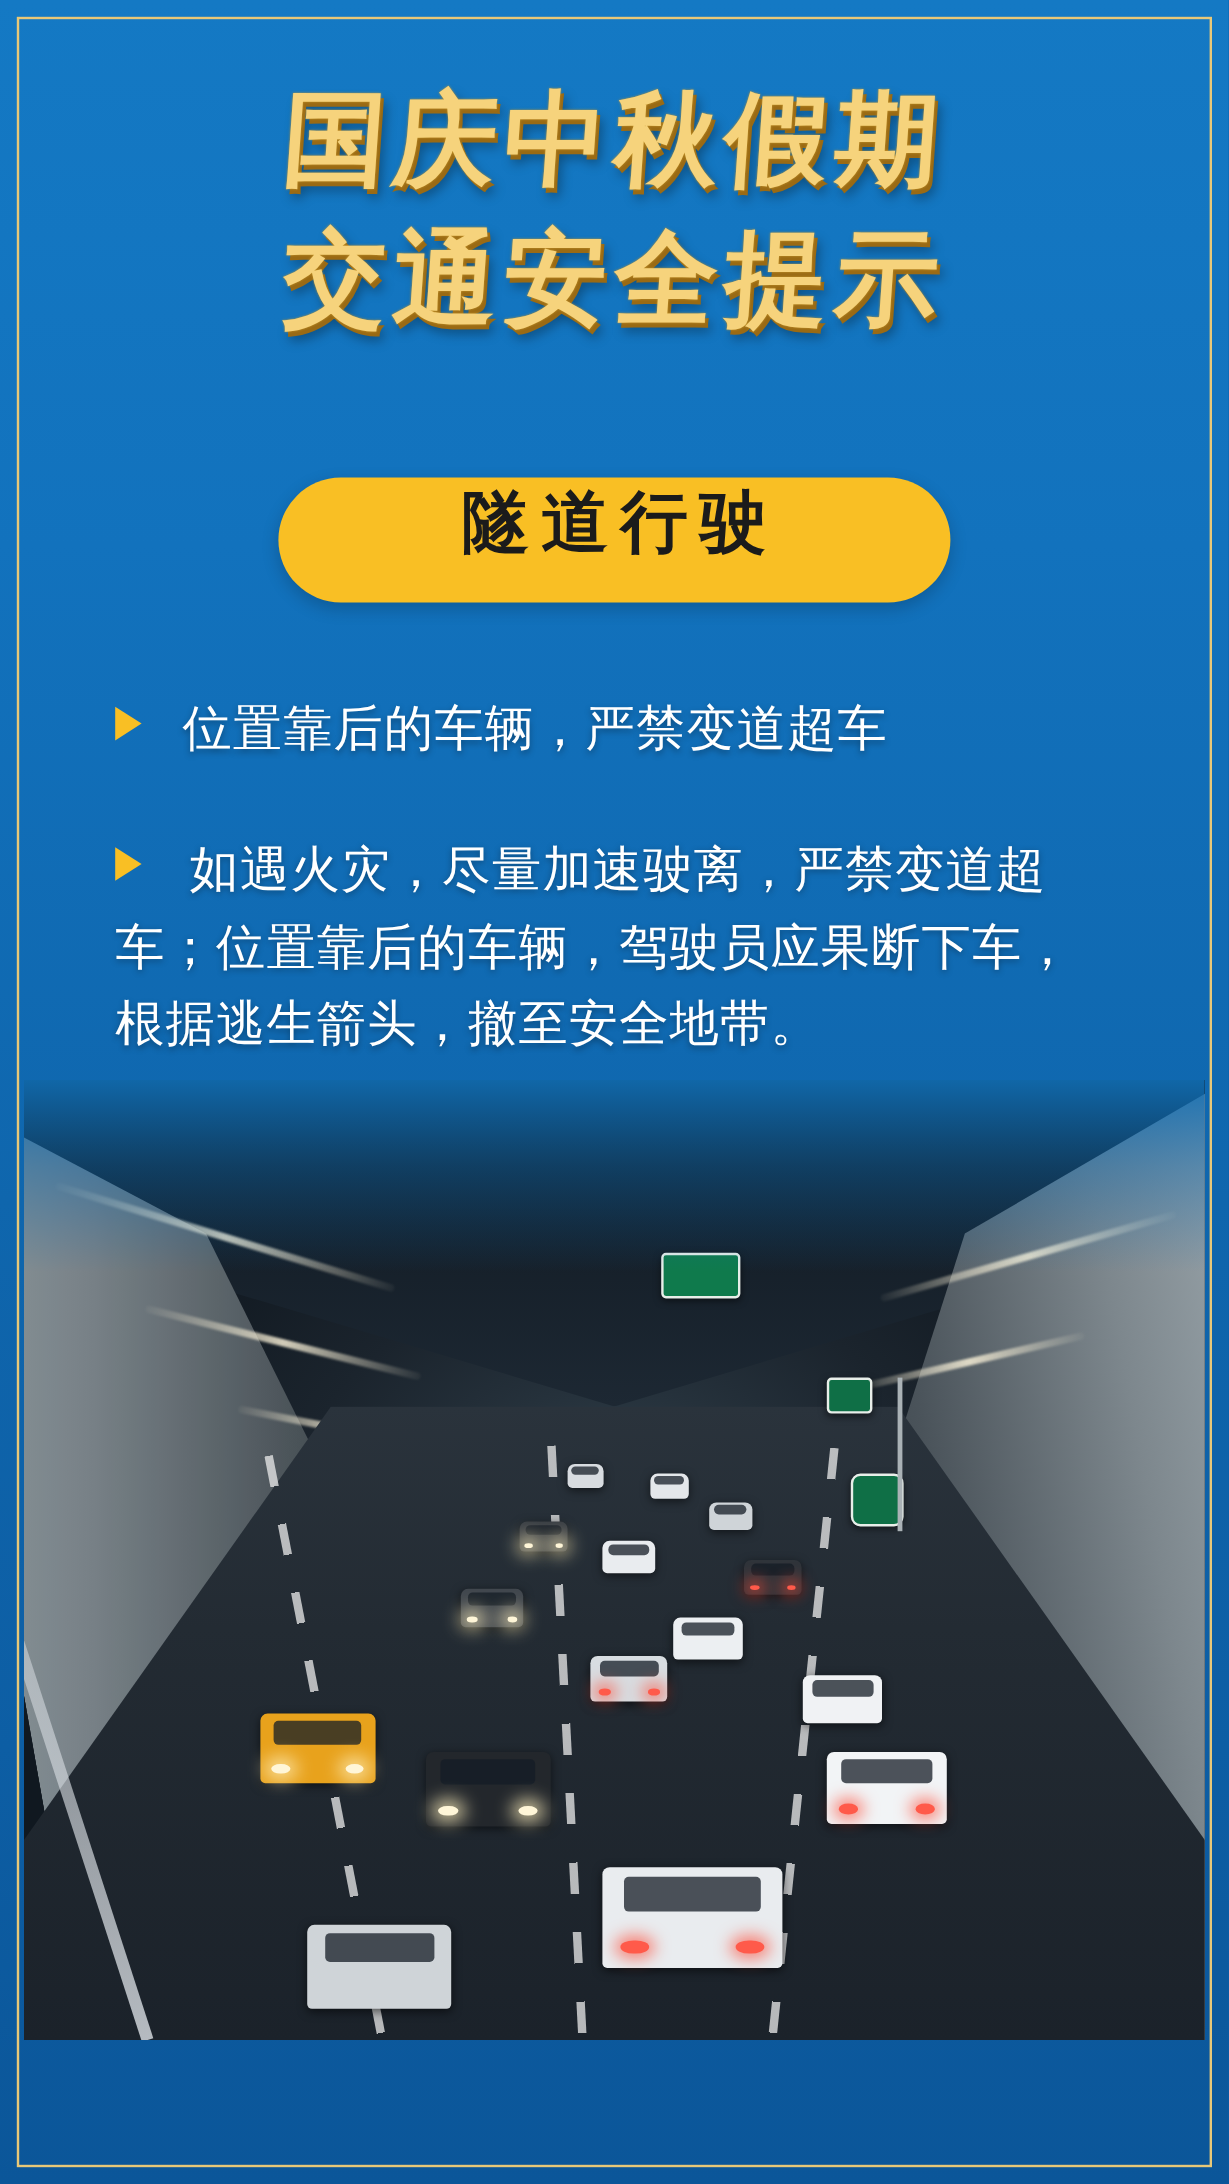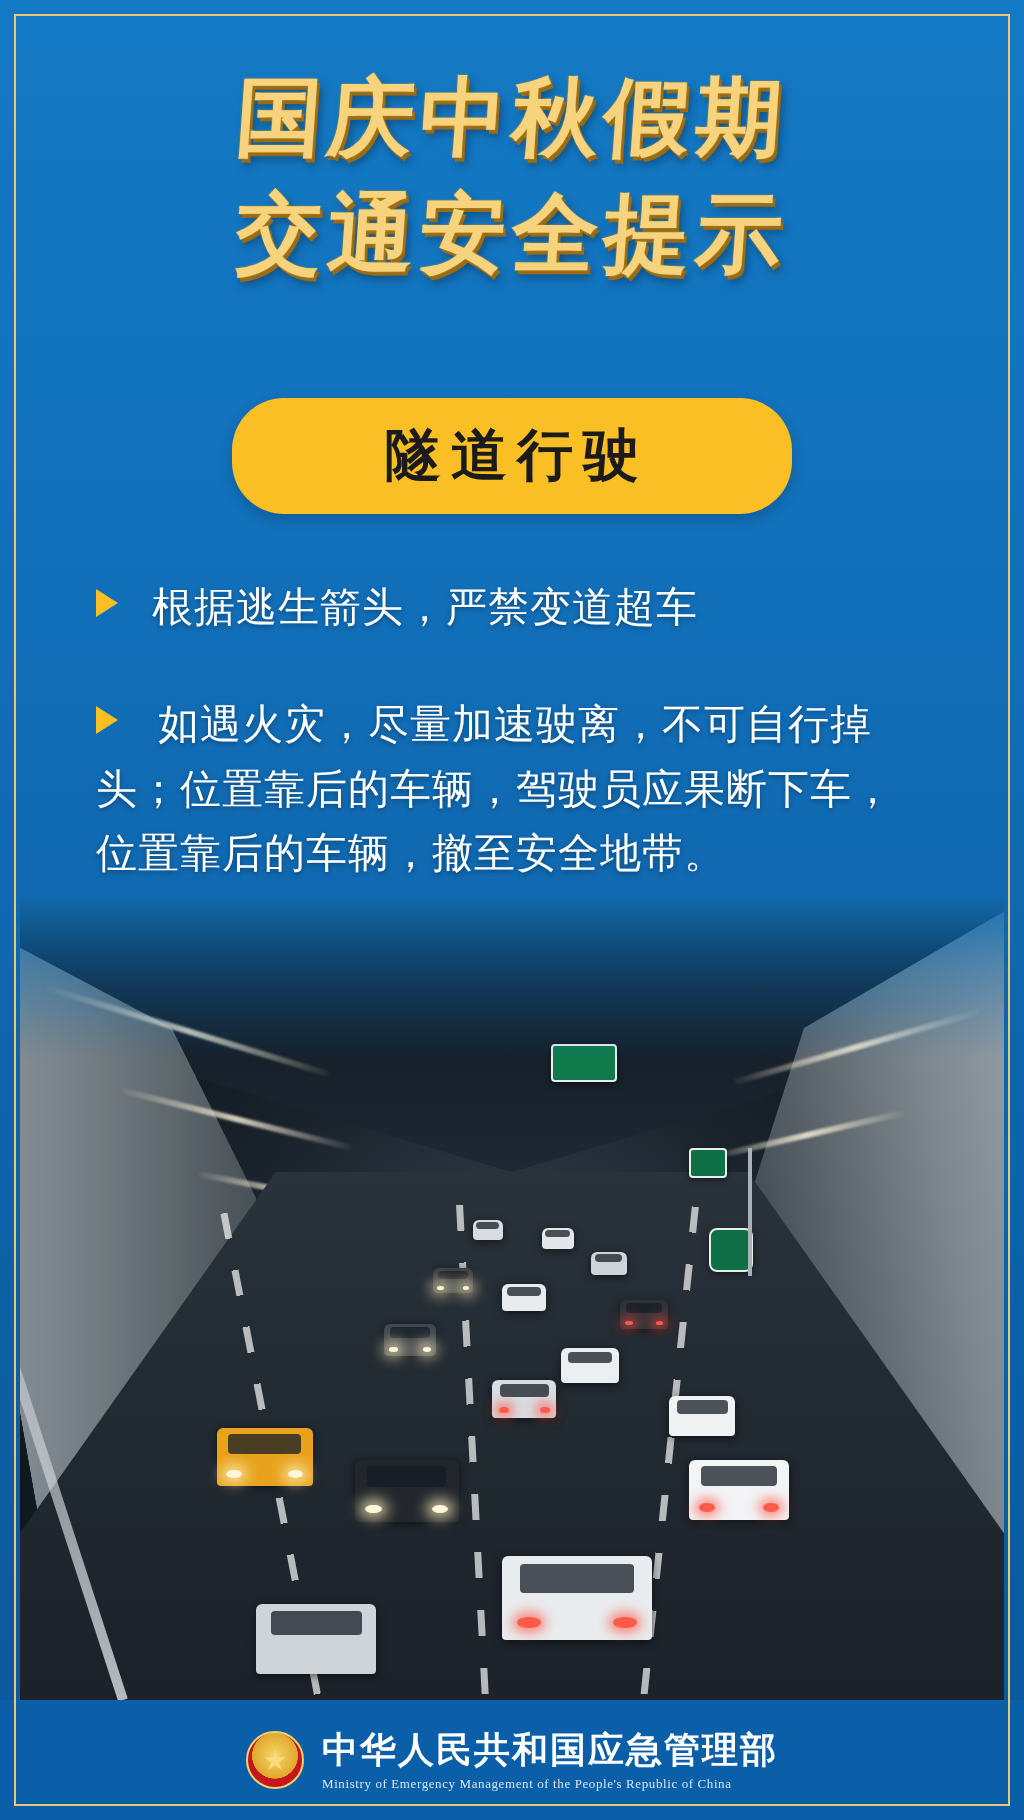--- a/index.html
+++ b/index.html
@@ -61,25 +61,24 @@
     margin-top: 6px;
   }
 
   
   .section-pill {
     position: absolute;
     top: 398px;
     left: 50%;
     transform: translateX(-50%);
     width: 560px;
-    height: 116px;
+    height: 104px;
     background: #f9bf24;
     border-radius: 52px;
     display: flex;
-    align-items: center;
     justify-content: center;
     box-shadow: 0 5px 14px rgba(0,0,0,0.20);
     z-index: 20;
   }
   .section-pill span {
     font-family: "DejaVu Sans", sans-serif;
     font-weight: bold;
     font-size: 56px;
     letter-spacing: 10px;
     color: #1b1b1b;
@@ -317,25 +316,25 @@
     <div class="title-line second">交通安全提示</div>
   </div>
 
   <div class="section-pill">
     <span>隧道行驶</span>
   </div>
 
   <div class="tips">
     <div class="tip">
       <span class="marker"></span>
-      <span class="text">根据逃生箭头，严禁变道超车</span>
+      <span class="text">位置靠后的车辆，严禁变道超车</span>
     </div>
     <div class="tip long">
       <span class="marker"></span>
-      <span class="text">如遇火灾，尽量加速驶离，不可自行掉头；位置靠后的车辆，驾驶员应果断下车，位置靠后的车辆，撤至安全地带。</span>
+      <span class="text">如遇火灾，尽量加速驶离，严禁变道超车；位置靠后的车辆，驾驶员应果断下车，根据逃生箭头，撤至安全地带。</span>
     </div>
   </div>
 
   <div class="photo">
     <div class="photo-inner">
       <div class="ceiling"></div>
       <div class="wall-left"></div>
       <div class="wall-right"></div>
 
       <div class="light-strip ls1"></div>
@@ -415,22 +414,15 @@
           <span class="hl r"></span>
         </div>
       <div class="car" style="left:24%; top:88%; width:120px; height:70px; background:#cfd4d8;">
           <span class="glass"></span>
         </div>
 
       <div class="photo-fade-top"></div>
     </div>
   </div>
 
-  <div class="footer">
-    <div class="emblem"></div>
-    <div class="footer-text">
-      <div class="footer-cn">中华人民共和国应急管理部</div>
-      <div class="footer-en">Ministry of Emergency Management of the People's Republic of China</div>
-    </div>
-  </div>
 
   <div class="gold-frame"></div>
 </div>
 
 </body></html>

